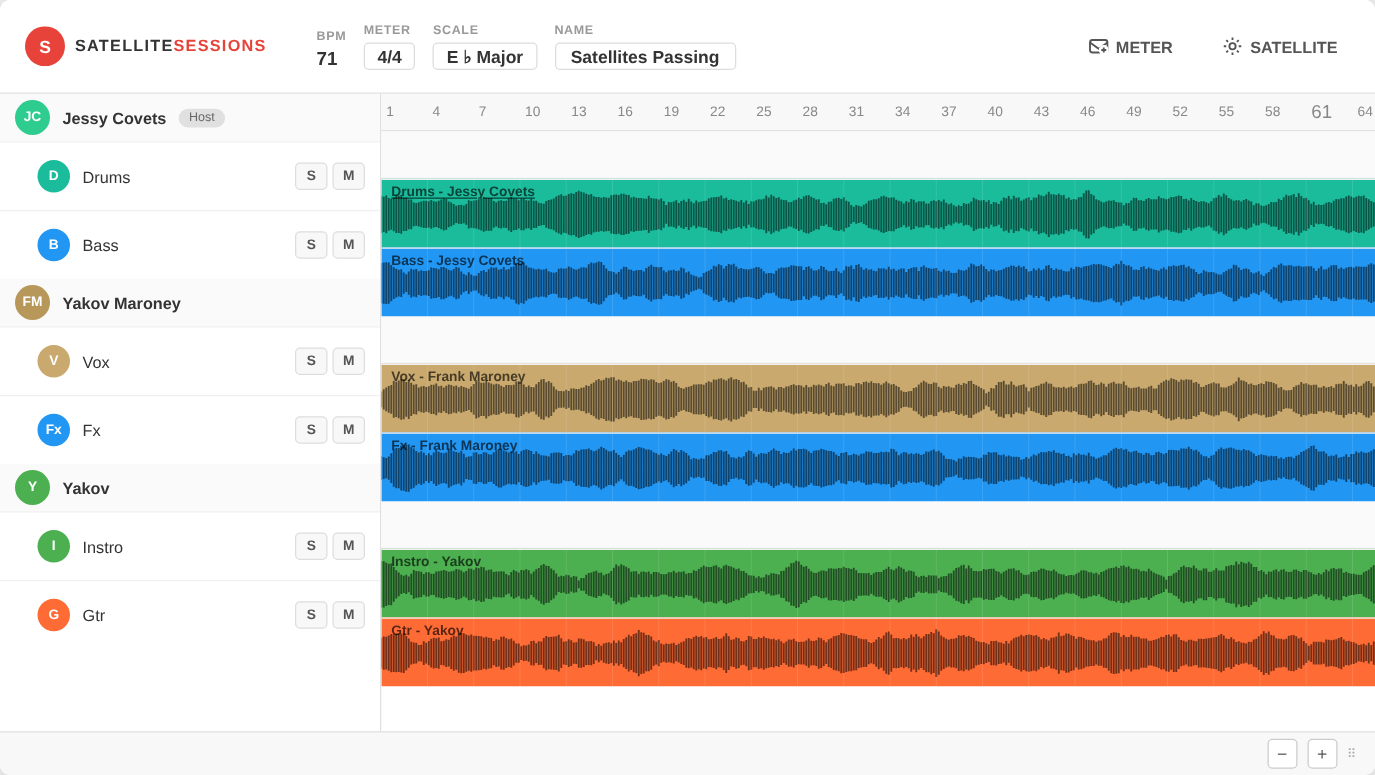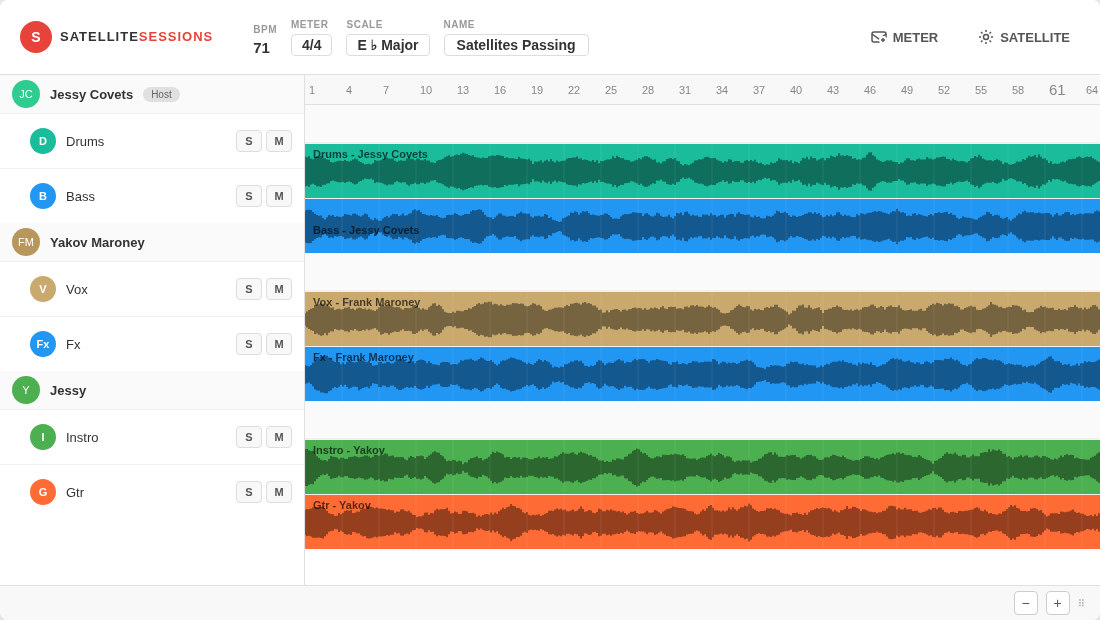--- a/index.html
+++ b/index.html
@@ -152,21 +152,21 @@
       background: #fafafa;
     }
     .user-avatar {
       width: 28px;
       height: 28px;
       border-radius: 50%;
       display: flex;
       align-items: center;
       justify-content: center;
       font-size: 11px;
-      font-weight: 400;
+      font-weight: 700;
       color: #fff;
       flex-shrink: 0;
     }
     .user-name {
       font-size: 13px;
       font-weight: 600;
       color: #333;
     }
     .host-badge {
       font-size: 10px;
@@ -360,21 +360,21 @@
         <div class="track-row">
           <div class="track-avatar" style="background: rgb(33, 150, 243);">Fx</div>
           <span class="track-name">Fx</span>
           <div class="track-controls">
             <button class="track-btn">S</button>
             <button class="track-btn">M</button>
           </div>
         </div>
         <div class="user-header-row">
           <div class="user-avatar" style="background: rgb(76, 175, 80);">Y</div>
-          <span class="user-name">Jessy</span>
+          <span class="user-name">Yakov</span>
         </div>
         <div class="track-row">
           <div class="track-avatar" style="background: rgb(76, 175, 80);">I</div>
           <span class="track-name">Instro</span>
           <div class="track-controls">
             <button class="track-btn">S</button>
             <button class="track-btn">M</button>
           </div>
         </div>
         <div class="track-row">
@@ -412,21 +412,21 @@
             <span style="width: 37px; font-size: 11px; color: rgb(136, 136, 136); font-weight: 500; flex-shrink: 0;">55</span>
             <span style="width: 37px; font-size: 11px; color: rgb(136, 136, 136); font-weight: 500; flex-shrink: 0;">58</span>
             <span style="width: 37px; font-size: 15px; color: rgb(136, 136, 136); font-weight: 500; flex-shrink: 0;">61</span>
             <span style="width: 37px; font-size: 11px; color: rgb(136, 136, 136); font-weight: 500; flex-shrink: 0;">64</span>
           </div>
         </div>
 
       <div class="timeline-track-rows" id="timeline-tracks-el">
           <div class="tl-user-header"></div>
           <div class="tl-track-row" style="background: rgb(26, 188, 156);">
-            <span class="track-label" style="position: absolute; top: 4px; left: 8px; font-size: 11px; font-weight: 600; color: rgba(0, 0, 0, 0.65); z-index: 2; pointer-events: none;">Drums - Jessy Covets</span>
+            <span class="track-label" style="position: absolute; top: 4px; left: 8px; font-size: 11px; font-weight: 600; color: rgba(0, 0, 0, 0.65); z-index: 2; pointer-events: none; text-decoration: underline;">Drums - Jessy Covets</span>
             <svg width="814" height="55" style="position: absolute; top: 0px; left: 0px;">
               <path d="M0,12.61082309958544 L0,42.38917690041456 M2,13.341932322839725 L2,41.658067677160275 M4,12.314240334143607 L4,42.685759665856395 M6,14.416491714980234 L6,40.58350828501977 M8,15.150051567301032 L8,39.849948432698966 M10,14.07723726468196 L10,40.92276273531804 M12,12.564871741219427 L12,42.43512825878057 M14,12.699659243300811 L14,42.300340756699185 M16,12.009366163315903 L16,42.9906338366841 M18,14.27781466635126 L18,40.72218533364874 M20,14.27781466635126 L20,40.72218533364874 M22,15.564376777630054 L22,39.43562322236995 M24,15.64786878789925 L24,39.35213121210075 M26,17.90051547827577 L26,37.09948452172423 M28,18.48908429312698 L28,36.51091570687302 M30,17.85253925913605 L30,37.14746074086395 M32,17.230082198244403 L32,37.7699178017556 M34,16.67539965882657 L34,38.32460034117343 M36,16.645134607297233 L36,38.35486539270276 M38,16.995963749674406 L38,38.0040362503256 M40,15.945471720275012 L40,39.05452827972499 M42,16.914928530888517 L42,38.08507146911148 M44,17.440810683668516 L44,37.559189316331484 M46,16.645248717412777 L46,38.35475128258722 M48,15.577960922134833 L48,39.422039077865165 M50,14.503796673563661 L50,40.49620332643634 M52,15.258360040816763 L52,39.74163995918324 M54,17.14265708343753 L54,37.85734291656247 M56,18.009283044533973 L56,36.99071695546603 M58,19.14690156724132 L58,35.853098432758685 M60,20.546541562088557 L60,34.45345843791144 M62,20.022707941754287 L62,34.977292058245716 M64,19.794595480073717 L64,35.20540451992628 M66,20.47083360211178 L66,34.52916639788822 M68,19.292087286790387 L68,35.70791271320961 M70,16.106688739058256 L70,38.89331126094174 M72,16.815913370917265 L72,38.184086629082735 M74,16.44598362545356 L74,38.554016374546435 M76,16.20798759115713 L76,38.792012408842865 M78,15.430521136316525 L78,39.56947886368347 M80,14.508650312900693 L80,40.49134968709931 M82,13.619518492747915 L82,41.380481507252085 M84,14.476923276664904 L84,40.523076723335095 M86,14.388826123961705 L86,40.61117387603829 M88,14.475756975251059 L88,40.52424302474894 M90,16.859556964577536 L90,38.140443035422464 M92,17.87243609971756 L92,37.12756390028244 M94,16.657319645961188 L94,38.34268035403881 M96,16.228316026887732 L96,38.77168397311227 M98,16.765158325457215 L98,38.234841674542785 M100,16.691976646051003 L100,38.308023353949 M102,14.528519953070527 L102,40.47148004692947 M104,13.326026669795965 L104,41.673973330204035 M106,14.71472363376867 L106,40.28527636623133 M108,15.099570683143666 L108,39.90042931685633 M110,16.134282449857068 L110,38.86571755014293 M112,14.80879863481841 L112,40.19120136518159 M114,14.719227967352559 L114,40.28077203264744 M116,16.1754276598048 L116,38.8245723401952 M118,16.32508522781928 L118,38.67491477218072 M120,15.016997957822301 L120,39.9830020421777 M122,16.554413190041032 L122,38.44558680995897 M124,16.571797675070705 L124,38.428202324929295 M126,18.267449238100493 L126,36.7325507618995 M128,18.61331567107677 L128,36.38668432892323 M130,18.937531470872017 L130,36.06246852912798 M132,16.812988576086468 L132,38.18701142391353 M134,15.909011884005842 L134,39.09098811599416 M136,15.677405290812581 L136,39.32259470918742 M138,14.855817179261797 L138,40.1441828207382 M140,13.190470804488063 L140,41.809529195511935 M142,12.159503106763474 L142,42.840496893236526 M144,11.367133347286643 L144,43.63286665271336 M146,12.807832976725178 L146,42.19216702327482 M148,12.35796581358402 L148,42.642034186415984 M150,11.289841191511496 L150,43.7101588084885 M152,10.510842739174539 L152,44.489157260825465 M154,10.969411321742257 L154,44.03058867825774 M156,9.696274990494427 L156,45.30372500950557 M158,8.659283818198599 L158,46.3407161818014 M160,9.428619995896184 L160,45.571380004103816 M162,9.943789622001571 L162,45.056210377998426 M164,11.022625887489028 L164,43.97737411251097 M166,11.814161151038855 L166,43.18583884896115 M168,11.191271808791338 L168,43.80872819120866 M170,12.951965807826118 L170,42.04803419217388 M172,13.558598242946573 L172,41.44140175705343 M174,13.698146305209525 L174,41.30185369479047 M176,14.222144748052818 L176,40.77785525194718 M178,13.515729683937309 L178,41.48427031606269 M180,13.981406593441495 L180,41.01859340655851 M182,14.124732856035802 L182,40.875267143964194 M184,12.271922102843392 L184,42.72807789715661 M186,11.810825426287007 L186,43.18917457371299 M188,11.508316255209776 L188,43.49168374479022 M190,11.930446158313362 L190,43.06955384168664 M192,11.064388917258498 L192,43.9356110827415 M194,11.064129141207552 L194,43.93587085879245 M196,11.73182660489685 L196,43.26817339510315 M198,11.923743843182994 L198,43.07625615681701 M200,14.0361562824859 L200,40.9638437175141 M202,13.350868277100584 L202,41.64913172289941 M204,14.262541298499656 L204,40.737458701500344 M206,14.369560842188971 L206,40.630439157811026 M208,14.36119310810724 L208,40.638806891892756 M210,14.844338245819936 L210,40.155661754180066 M212,15.075930792839383 L212,39.92406920716061 M214,12.660168587350592 L214,42.33983141264941 M216,14.475760504459707 L216,40.52423949554029 M218,14.809604241197304 L218,40.190395758802694 M220,14.98393943740313 L220,40.01606056259687 M222,15.562050660898658 L222,39.437949339101344 M224,14.788972643465895 L224,40.2110273565341 M226,16.745162130668298 L226,38.2548378693317 M228,19.98462478128303 L228,35.01537521871697 M230,17.503842755067055 L230,37.496157244932945 M232,17.70903788999798 L232,37.29096211000202 M234,17.235647914576926 L234,37.76435208542307 M236,16.215565074524875 L236,38.784434925475125 M238,18.3980513377543 L238,36.601948662245704 M240,16.773078897289786 L240,38.226921102710214 M242,15.873923551556238 L242,39.12607644844376 M244,17.39928045699722 L244,37.60071954300278 M246,14.925147715938545 L246,40.07485228406146 M248,17.173434370786552 L248,37.82656562921345 M250,18.516723920844534 L250,36.483276079155466 M252,16.483085011527262 L252,38.516914988472735 M254,17.749770397095823 L254,37.25022960290418 M256,17.169264425247007 L256,37.83073557475299 M258,16.75241203623647 L258,38.24758796376353 M260,16.529755830705174 L260,38.47024416929483 M262,14.85218728370184 L262,40.14781271629816 M264,13.99570812935109 L264,41.00429187064891 M266,13.888787240296253 L266,41.11121275970375 M268,13.610260386012357 L268,41.38973961398764 M270,13.412527139128573 L270,41.58747286087143 M272,12.40840597392056 L272,42.59159402607944 M274,14.769134396533612 L274,40.230865603466384 M276,14.17444091056477 L276,40.82555908943523 M278,15.92638953518504 L278,39.07361046481496 M280,15.443170230235378 L280,39.55682976976462 M282,15.972643310408989 L282,39.02735668959101 M284,16.651214091553236 L284,38.348785908446764 M286,17.394720951730953 L286,37.60527904826905 M288,15.936584402122072 L288,39.06341559787793 M290,18.054054642719095 L290,36.945945357280905 M292,16.350441909959045 L292,38.649558090040955 M294,19.205469680731795 L294,35.794530319268205 M296,16.947365860326066 L296,38.052634139673934 M298,17.25800872590147 L298,37.74199127409853 M300,16.216567372438096 L300,38.78343262756191 M302,15.405240224569127 L302,39.59475977543087 M304,15.584748058333503 L304,39.4152519416665 M306,15.075960849462733 L306,39.92403915053727 M308,12.333026699882506 L308,42.66697330011749 M310,13.940188274605111 L310,41.05981172539489 M312,11.774016272540008 L312,43.22598372745999 M314,12.965975506921758 L314,42.03402449307824 M316,14.338694272059643 L316,40.66130572794036 M318,13.89784626577199 L318,41.10215373422801 M320,15.656065446227938 L320,39.34393455377206 M322,16.079589623976403 L322,38.9204103760236 M324,16.232820823127728 L324,38.767179176872276 M326,17.823100225725934 L326,37.17689977427406 M328,17.50223654335683 L328,37.49776345664317 M330,16.3814654611274 L330,38.618534538872595 M332,15.753394739395466 L332,39.24660526060453 M334,14.121261582970915 L334,40.87873841702908 M336,15.251125113847596 L336,39.74887488615241 M338,13.13013402665004 L338,41.86986597334996 M340,12.370109936923946 L340,42.629890063076054 M342,12.129596018495409 L342,42.870403981504595 M344,13.342474115576643 L344,41.65752588442336 M346,14.39940533783007 L346,40.60059466216993 M348,15.62743139778836 L348,39.37256860221164 M350,15.347264691403362 L350,39.65273530859664 M352,18.486586578581353 L352,36.51341342141865 M354,18.211916823949046 L354,36.788083176050954 M356,19.395836791326985 L356,35.604163208673015 M358,17.421934866339885 L358,37.57806513366012 M360,17.178153559319313 L360,37.82184644068069 M362,14.955322474957617 L362,40.04467752504238 M364,14.545486791497376 L364,40.454513208502625 M366,14.107046598693268 L366,40.892953401306734 M368,15.19728301711251 L368,39.80271698288749 M370,13.899801207084298 L370,41.100198792915705 M372,16.633323984052097 L372,38.3666760159479 M374,17.346882644522807 L374,37.65311735547719 M376,19.93306897158307 L376,35.06693102841693 M378,21.44240238650891 L378,33.55759761349109 M380,20.07286830090153 L380,34.927131699098474 M382,20.563839156877343 L382,34.43616084312266 M384,21.18483488261014 L384,33.81516511738986 M386,19.809255308161116 L386,35.19074469183888 M388,18.790057228546537 L388,36.20994277145346 M390,16.535553190017282 L390,38.46444680998272 M392,16.273122591213053 L392,38.72687740878695 M394,15.337892544900376 L394,39.66210745509962 M396,15.402559243020132 L396,39.597440756979864 M398,14.666793400410679 L398,40.33320659958932 M400,13.170766192478238 L400,41.82923380752176 M402,12.625919377310916 L402,42.374080622689085 M404,13.481114142337141 L404,41.51888585766286 M406,14.189895133964495 L406,40.8101048660355 M408,13.941137532540196 L408,41.058862467459804 M410,13.980437447312388 L410,41.01956255268761 M412,15.742486973249802 L412,39.257513026750196 M414,16.657536482225662 L414,38.342463517774334 M416,17.155395616231345 L416,37.844604383768655 M418,18.84451919301518 L418,36.15548080698482 M420,16.90836782729714 L420,38.09163217270286 M422,17.77138207930671 L422,37.22861792069329 M424,15.211730991223497 L424,39.7882690087765 M426,15.721764959508098 L426,39.2782350404919 M428,18.05939982239808 L428,36.94060017760192 M430,16.91595552990119 L430,38.08404447009881 M432,17.121073841562946 L432,37.878926158437054 M434,16.94141146236764 L434,38.05858853763236 M436,18.705465315558023 L436,36.29453468444198 M438,18.873334803923278 L438,36.12666519607672 M440,16.73981437796789 L440,38.26018562203211 M442,16.106854236205706 L442,38.893145763794294 M444,17.01125169912715 L444,37.98874830087285 M446,16.02508409604615 L446,38.97491590395385 M448,17.204678129535594 L448,37.795321870464406 M450,15.6771007014485 L450,39.3228992985515 M452,18.144920332939844 L452,36.85507966706015 M454,19.330357771709846 L454,35.66964222829016 M456,18.654095557787013 L456,36.345904442212984 M458,20.180590553562226 L458,34.819409446437774 M460,21.166758156643226 L460,33.833241843356774 M462,20.194434049059005 L462,34.805565950940995 M464,20.838205680802183 L464,34.16179431919782 M466,18.31328349092819 L466,36.686716509071815 M468,19.261366478113572 L468,35.73863352188643 M470,18.76179320283309 L470,36.23820679716691 M472,17.239516325423914 L472,37.760483674576086 M474,14.273963173444507 L474,40.72603682655549 M476,15.44484570271415 L476,39.55515429728585 M478,16.257853049673635 L478,38.742146950326365 M480,16.311735706787427 L480,38.68826429321257 M482,15.929199846977113 L482,39.07080015302289 M484,17.40360508155095 L484,37.59639491844905 M486,16.204684114763275 L486,38.795315885236725 M488,19.170237266742678 L488,35.829762733257326 M490,17.50062206511766 L490,37.49937793488234 M492,17.936314335450604 L492,37.063685664549396 M494,19.24146642098171 L494,35.75853357901829 M496,16.658986412547957 L496,38.34101358745204 M498,13.981091925693661 L498,41.01890807430634 M500,14.58997003525661 L500,40.41002996474339 M502,12.752009276038372 L502,42.24799072396163 M504,15.39897586491733 L504,39.60102413508267 M506,12.526360903285662 L506,42.47363909671434 M508,14.229803793026154 L508,40.77019620697385 M510,14.004840785229511 L510,40.99515921477049 M512,16.525803828474956 L512,38.474196171525044 M514,15.534384947318074 L514,39.465615052681926 M516,14.521611520383614 L516,40.478388479616385 M518,13.797594048330065 L518,41.20240595166993 M520,16.226760354123783 L520,38.77323964587622 M522,14.092014230276995 L522,40.907985769723005 M524,14.229965030751513 L524,40.770034969248485 M526,11.57178570656114 L526,43.428214293438856 M528,12.490360766081558 L528,42.50963923391844 M530,13.069524416150749 L530,41.93047558384925 M532,11.658217094043916 L532,43.34178290595608 M534,9.338434181055355 L534,45.661565818944645 M536,11.47318030490215 L536,43.52681969509785 M538,11.392311980768113 L538,43.60768801923189 M540,12.045114115734245 L540,42.95488588426576 M542,11.089994193303532 L542,43.91000580669647 M544,12.101480366963509 L544,42.89851963303649 M546,12.052871162511543 L546,42.94712883748846 M548,14.816102731338061 L548,40.18389726866194 M550,13.951929938796958 L550,41.04807006120304 M552,15.82088316930778 L552,39.17911683069222 M554,15.267603447219198 L554,39.7323965527808 M556,15.552694091813466 L556,39.447305908186536 M558,13.843491166422757 L558,41.15650883357724 M560,13.55905331326194 L560,41.44094668673806 M562,10.642377910287273 L562,44.35762208971273 M564,8.407199627897782 L564,46.59280037210222 M566,8.206142935916613 L566,46.79385706408338 M568,11.256121687229953 L568,43.74387831277005 M570,12.448122142481047 L570,42.55187785751895 M572,15.417409430295292 L572,39.582590569704706 M574,16.164183094394037 L574,38.83581690560597 M576,17.16855621685074 L576,37.83144378314926 M578,17.911252785543205 L578,37.088747214456795 M580,17.27411063361776 L580,37.72588936638224 M582,16.36523164467509 L582,38.63476835532491 M584,16.611504292701987 L584,38.38849570729801 M586,16.178893402726132 L586,38.82110659727387 M588,17.569391444175295 L588,37.430608555824705 M590,17.96415286613459 L590,37.03584713386541 M592,18.005600952860604 L592,36.994399047139396 M594,20.107742965956625 L594,34.892257034043375 M596,18.52265276086346 L596,36.47734723913654 M598,18.46392007483427 L598,36.53607992516573 M600,16.43973010558662 L600,38.56026989441338 M602,14.131952639478714 L602,40.86804736052129 M604,14.488930904415318 L604,40.51106909558468 M606,16.235236162452715 L606,38.764763837547285 M608,16.235236162452715 L608,38.764763837547285 M610,16.861844707974996 L610,38.138155292025004 M612,15.236551623924697 L612,39.7634483760753 M614,14.409309831272116 L614,40.59069016872788 M616,15.479001110576059 L616,39.52099888942394 M618,15.498127086664713 L618,39.50187291333529 M620,15.377754352820315 L620,39.62224564717968 M622,12.98635611430025 L622,42.01364388569975 M624,14.44061162870192 L624,40.559388371298084 M626,14.743014610079818 L626,40.25698538992018 M628,15.49404688961 L628,39.505953110389996 M630,14.78455508654977 L630,40.21544491345023 M632,13.584198358488315 L632,41.415801641511685 M634,13.516172786396702 L634,41.4838272136033 M636,12.96509907179298 L636,42.03490092820702 M638,12.490511883995948 L638,42.50948811600405 M640,12.823356524284915 L640,42.17664347571508 M642,15.119533090514157 L642,39.88046690948585 M644,15.060403075199668 L644,39.939596924800334 M646,16.38597035905951 L646,38.61402964094049 M648,14.41148057707653 L648,40.58851942292347 M650,15.950747721883575 L650,39.04925227811643 M652,16.838440043792495 L652,38.161559956207505 M654,17.57463822872619 L654,37.42536177127381 M656,16.929558239273756 L656,38.07044176072624 M658,17.088936359870132 L658,37.91106364012987 M660,17.812203132249266 L660,37.187796867750734 M662,18.507645770920824 L662,36.492354229079176 M664,17.02265388746442 L664,37.977346112535585 M666,14.592911631406098 L666,40.407088368593904 M668,13.976385329395491 L668,41.02361467060451 M670,12.033770056748642 L670,42.966229943251356 M672,13.204963287070353 L672,41.795036712929644 M674,10.8304963448422 L674,44.1695036551578 M676,12.172975687832663 L676,42.82702431216734 M678,14.457989471306158 L678,40.542010528693844 M680,15.453611550775332 L680,39.546388449224665 M682,16.50933983900602 L682,38.49066016099398 M684,16.28075501942958 L684,38.71924498057042 M686,16.276895277033766 L686,38.723104722966234 M688,17.210613953480973 L688,37.78938604651903 M690,15.9330225135709 L690,39.066977486429096 M692,15.184858478366065 L692,39.81514152163393 M694,16.30159195862149 L694,38.698408041378514 M696,17.240238467437003 L696,37.759761532563 M698,20.293352355229384 L698,34.70664764477061 M700,18.603896999534662 L700,36.39610300046534 M702,18.857185421390135 L702,36.142814578609865 M704,20.338904815234454 L704,34.66109518476554 M706,20.740940713873684 L706,34.259059286126316 M708,20.11639593976233 L708,34.88360406023767 M710,19.226510281705682 L710,35.773489718294314 M712,17.542772616003617 L712,37.45722738399638 M714,17.83062929536397 L714,37.16937070463603 M716,17.612587163350817 L716,37.38741283664918 M718,15.03288246938128 L718,39.96711753061872 M720,15.98219351424654 L720,39.01780648575346 M722,13.742211984438741 L722,41.25778801556126 M724,11.772891050595797 L724,43.227108949404204 M726,12.631963632012111 L726,42.36803636798789 M728,12.277355540486967 L728,42.722644459513035 M730,11.101089937431393 L730,43.8989100625686 M732,13.598619723111803 L732,41.4013802768882 M734,10.53154913571267 L734,44.468450864287334 M736,12.8555295003541 L736,42.1444704996459 M738,14.69965505170561 L738,40.30034494829439 M740,14.282303725717723 L740,40.717696274282275 M742,16.13800405591081 L742,38.86199594408919 M744,19.012730924260907 L744,35.98726907573909 M746,17.33184881841541 L746,37.66815118158459 M748,20.11669634263187 L748,34.88330365736813 M750,19.583720618823545 L750,35.41627938117645 M752,20.024397977778182 L752,34.97560202222182 M754,19.576569731276948 L754,35.42343026872305 M756,18.264735820676705 L756,36.735264179323295 M758,17.57044237858726 L758,37.42955762141274 M760,18.199325960292324 L760,36.80067403970767 M762,16.571491286358146 L762,38.428508713641854 M764,15.204349011679394 L764,39.7956509883206 M766,15.352976345605843 L766,39.64702365439416 M768,14.694494095842536 L768,40.305505904157464 M770,14.670819165141713 L770,40.329180834858285 M772,13.299660694638987 L772,41.70033930536101 M774,12.461364255227865 L774,42.53863574477214 M776,13.295164057138981 L776,41.70483594286102 M778,14.124402727960703 L778,40.8755972720393 M780,13.336916597222725 L780,41.663083402777275 M782,12.699740868923193 L782,42.30025913107681 M784,13.05655431916724 L784,41.94344568083276 M786,12.393254933704247 L786,42.60674506629575 M788,14.341067070237477 L788,40.65893292976252 M790,15.41732500544321 L790,39.58267499455679 M792,16.736748744567564 L792,38.263251255432436 M794,17.89274622219213 L794,37.10725377780787 M796,17.879455526958296 L796,37.120544473041704 M798,18.756405146680933 L798,36.24359485331907 M800,20.821834111639525 L800,34.178165888360475 M802,19.611788493901507 L802,35.38821150609849 M804,16.564227945784957 L804,38.43577205421504 M806,14.263812813337317 L806,40.73618718666268 M808,12.613183848954858 L808,42.38681615104514 M810,13.928131280845994 L810,41.071868719154004 M812,12.426024416851817 L812,42.57397558314818 " stroke="rgba(0,0,0,0.55)" stroke-width="1.5" fill="none"></path>
               <line x1="0" x2="0" y1="0" y2="55" stroke="rgba(255,255,255,0.2)" stroke-width="0.5"></line>
               <line x1="37" x2="37" y1="0" y2="55" stroke="rgba(255,255,255,0.2)" stroke-width="0.5"></line>
               <line x1="74" x2="74" y1="0" y2="55" stroke="rgba(255,255,255,0.2)" stroke-width="0.5"></line>
               <line x1="111" x2="111" y1="0" y2="55" stroke="rgba(255,255,255,0.2)" stroke-width="0.5"></line>
               <line x1="148" x2="148" y1="0" y2="55" stroke="rgba(255,255,255,0.2)" stroke-width="0.5"></line>
               <line x1="185" x2="185" y1="0" y2="55" stroke="rgba(255,255,255,0.2)" stroke-width="0.5"></line>
               <line x1="222" x2="222" y1="0" y2="55" stroke="rgba(255,255,255,0.2)" stroke-width="0.5"></line>
               <line x1="259" x2="259" y1="0" y2="55" stroke="rgba(255,255,255,0.2)" stroke-width="0.5"></line>
@@ -440,21 +440,21 @@
               <line x1="555" x2="555" y1="0" y2="55" stroke="rgba(255,255,255,0.2)" stroke-width="0.5"></line>
               <line x1="592" x2="592" y1="0" y2="55" stroke="rgba(255,255,255,0.2)" stroke-width="0.5"></line>
               <line x1="629" x2="629" y1="0" y2="55" stroke="rgba(255,255,255,0.2)" stroke-width="0.5"></line>
               <line x1="666" x2="666" y1="0" y2="55" stroke="rgba(255,255,255,0.2)" stroke-width="0.5"></line>
               <line x1="703" x2="703" y1="0" y2="55" stroke="rgba(255,255,255,0.2)" stroke-width="0.5"></line>
               <line x1="740" x2="740" y1="0" y2="55" stroke="rgba(255,255,255,0.2)" stroke-width="0.5"></line>
               <line x1="777" x2="777" y1="0" y2="55" stroke="rgba(255,255,255,0.2)" stroke-width="0.5"></line>
             </svg>
           </div>
           <div class="tl-track-row" style="background: rgb(33, 150, 243);">
-            <span class="track-label" style="position: absolute; top: 4px; left: 8px; font-size: 11px; font-weight: 600; color: rgba(0, 0, 0, 0.65); z-index: 2; pointer-events: none; margin-top: 21px;">Bass - Jessy Covets</span>
+            <span class="track-label" style="position: absolute; top: 4px; left: 8px; font-size: 11px; font-weight: 600; color: rgba(0, 0, 0, 0.65); z-index: 2; pointer-events: none;">Bass - Jessy Covets</span>
             <svg width="814" height="55" style="position: absolute; top: 0px; left: 0px;">
               <path d="M0,11.382688110259519 L0,43.61731188974048 M2,11.04330886982924 L2,43.95669113017076 M4,10.82528243052663 L4,44.17471756947337 M6,10.97917907322006 L6,44.02082092677994 M8,13.077085512159377 L8,41.92291448784062 M10,14.720119360835717 L10,40.27988063916428 M12,16.065022011951246 L12,38.93497798804876 M14,16.721277442130425 L14,38.27872255786957 M16,16.43379924345018 L16,38.56620075654982 M18,18.90449206716253 L18,36.09550793283747 M20,20.37677494597779 L20,34.623225054022214 M22,18.177921476028708 L22,36.82207852397129 M24,16.03527807980167 L24,38.96472192019833 M26,16.7089488083451 L26,38.2910511916549 M28,16.11492909474446 L28,38.88507090525554 M30,17.951378209661414 L30,37.048621790338586 M32,17.151576847001344 L32,37.848423152998656 M34,17.840356978274567 L34,37.15964302172543 M36,17.88537933708693 L36,37.11462066291307 M38,17.22716403810075 L38,37.77283596189925 M40,15.092071864836932 L40,39.90792813516307 M42,15.442099038692612 L42,39.55790096130739 M44,15.63781122641487 L44,39.36218877358513 M46,16.437612589074938 L46,38.56238741092506 M48,14.674651590660632 L48,40.32534840933937 M50,14.579310370423071 L50,40.42068962957693 M52,15.591874252206285 L52,39.40812574779372 M54,16.70109274651648 L54,38.29890725348352 M56,17.47204739986767 L56,37.52795260013233 M58,16.1946894344113 L58,38.8053105655887 M60,14.599981533420003 L60,40.40001846657999 M62,15.219317997224868 L62,39.78068200277513 M64,18.278436793157397 L64,36.7215632068426 M66,20.151037479681204 L66,34.84896252031879 M68,21.176911158634827 L68,33.82308884136517 M70,18.896077908873977 L70,36.10392209112602 M72,20.50333223993236 L72,34.496667760067645 M74,21.6609714424812 L74,33.3390285575188 M76,21.62557397375612 L76,33.37442602624388 M78,19.479156913009742 L78,35.520843086990254 M80,17.890534669712444 L80,37.109465330287556 M82,17.01133396257245 L82,37.98866603742755 M84,18.620518452083545 L84,36.379481547916455 M86,16.432298265564725 L86,38.567701734435275 M88,14.798609643512346 L88,40.20139035648765 M90,15.174192480716963 L90,39.82580751928304 M92,15.053287796306055 L92,39.94671220369395 M94,16.885839839850114 L94,38.114160160149886 M96,16.229159696209045 L96,38.770840303790955 M98,14.570462903617987 L98,40.42953709638201 M100,16.792418102347852 L100,38.20758189765215 M102,16.268722808295564 L102,38.731277191704436 M104,14.645307662509886 L104,40.354692337490114 M106,14.193255058546377 L106,40.80674494145362 M108,11.130493641079717 L108,43.86950635892028 M110,10.315236322189502 L110,44.684763677810494 M112,11.698255114536323 L112,43.30174488546368 M114,10.981621645785843 L114,44.01837835421416 M116,13.300184630210154 L116,41.699815369789846 M118,15.065220652529192 L118,39.93477934747081 M120,15.149587199309678 L120,39.85041280069032 M122,16.090120009999154 L122,38.909879990000846 M124,16.6807541142173 L124,38.3192458857827 M126,16.055706069684653 L126,38.94429393031535 M128,16.745336887816414 L128,38.254663112183586 M130,16.62547752950934 L130,38.37452247049066 M132,16.012852183729077 L132,38.98714781627092 M134,17.9522618631322 L134,37.0477381368678 M136,18.848118727109956 L136,36.151881272890044 M138,19.27999839133317 L138,35.720001608666834 M140,18.706493589044065 L140,36.293506410955935 M142,15.911399866433674 L142,39.088600133566324 M144,15.676712194598581 L144,39.32328780540142 M146,16.036984692968257 L146,38.96301530703174 M148,15.545765287719147 L148,39.45423471228085 M150,14.136861954581457 L150,40.863138045418545 M152,14.959674112406217 L152,40.04032588759378 M154,16.29492991387926 L154,38.70507008612074 M156,16.74307362790823 L156,38.25692637209177 M158,16.087065458850184 L158,38.912934541149816 M160,15.018289779034445 L160,39.98171022096555 M162,14.894544403310261 L162,40.10545559668974 M164,15.12306506384169 L164,39.87693493615831 M166,12.404019005225042 L166,42.59598099477496 M168,10.978639621199456 L168,44.021360378800544 M170,11.502853982733297 L170,43.4971460172667 M172,10.984211506201934 L172,44.01578849379807 M174,10.259021286580353 L174,44.74097871341965 M176,10.651843861312972 L176,44.34815613868703 M178,13.058598276718657 L178,41.941401723281345 M180,15.864608346381566 L180,39.135391653618434 M182,17.774726521049928 L182,37.22527347895007 M184,18.014390391927968 L184,36.98560960807203 M186,18.590399351086827 L186,36.40960064891317 M188,20.04577715868431 L188,34.95422284131569 M190,18.504690040896875 L190,36.495309959103125 M192,16.48842374255079 L192,38.51157625744921 M194,14.486739551928135 L194,40.51326044807186 M196,14.610119131519154 L196,40.389880868480844 M198,16.589623089662798 L198,38.410376910337206 M200,16.85987312073517 L200,38.14012687926483 M202,17.79273912486551 L202,37.207260875134494 M204,17.292188357824436 L204,37.707811642175564 M206,17.098301877235663 L206,37.90169812276434 M208,17.061417849643952 L208,37.93858215035605 M210,18.124331016145725 L210,36.875668983854275 M212,15.366156514647987 L212,39.63384348535202 M214,14.152888928188151 L214,40.84711107181185 M216,12.7097213633431 L216,42.2902786366569 M218,14.362264101190156 L218,40.637735898809844 M220,14.562338522428728 L220,40.43766147757127 M222,14.866844543535858 L222,40.13315545646414 M224,14.659726770365815 L224,40.340273229634185 M226,17.41790127186355 L226,37.58209872813645 M228,18.831287707523742 L228,36.16871229247626 M230,17.316128654124842 L230,37.68387134587516 M232,17.193357055780726 L232,37.80664294421928 M234,16.798670895362427 L234,38.20132910463757 M236,17.817653589368852 L236,37.18234641063115 M238,17.414571146821736 L238,37.585428853178264 M240,14.996824567854064 L240,40.00317543214594 M242,15.755534034276872 L242,39.24446596572313 M244,19.033753877237448 L244,35.966246122762556 M246,18.281657723150204 L246,36.718342276849796 M248,20.686422241264786 L248,34.313577758735214 M250,21.30380884914448 L250,33.69619115085552 M252,21.91400906486164 L252,33.085990935138355 M254,22.9177966690065 L254,32.0822033309935 M256,22.45186124885764 L256,32.54813875114236 M258,19.321473514559756 L258,35.678526485440244 M260,18.45704128371682 L260,36.54295871628318 M262,17.500120207911852 L262,37.49987979208815 M264,16.487982890527626 L264,38.512017109472374 M266,13.52462620526527 L266,41.47537379473473 M268,14.106423710680598 L268,40.8935762893194 M270,12.38461397144851 L270,42.61538602855149 M272,13.24337169033088 L272,41.75662830966912 M274,15.863632978274268 L274,39.13636702172573 M276,13.711502885362151 L276,41.28849711463785 M278,12.226575262564701 L278,42.7734247374353 M280,12.861528110774591 L280,42.13847188922541 M282,12.036662883832271 L282,42.96333711616773 M284,14.224408043213218 L284,40.77559195678678 M286,16.03169319296628 L286,38.96830680703372 M288,15.416314059245275 L288,39.58368594075473 M290,16.106852740135775 L290,38.89314725986422 M292,16.432965809857897 L292,38.5670341901421 M294,16.64736149730765 L294,38.35263850269235 M296,15.98607355832696 L296,39.013926441673036 M298,15.628967806111584 L298,39.37103219388842 M300,14.594471162373377 L300,40.40552883762662 M302,14.783239462661781 L302,40.21676053733822 M304,15.909632430207898 L304,39.0903675697921 M306,17.94921488144051 L306,37.05078511855949 M308,19.713776685546833 L308,35.28622331445317 M310,19.378644332344592 L310,35.62135566765541 M312,19.484274544516644 L312,35.515725455483356 M314,19.970292142751763 L314,35.02970785724824 M316,17.555663239157283 L316,37.44433676084272 M318,15.737986289169836 L318,39.26201371083016 M320,14.942084310147065 L320,40.05791568985293 M322,15.291530655643463 L322,39.70846934435654 M324,14.972619711908989 L324,40.02738028809101 M326,14.519837970046757 L326,40.48016202995324 M328,13.133997353751345 L328,41.86600264624865 M330,13.496981037242763 L330,41.50301896275724 M332,13.84117534865553 L332,41.158824651344474 M334,13.948674854090399 L334,41.0513251459096 M336,13.948674854090399 L336,41.0513251459096 M338,16.921032786357593 L338,38.07896721364241 M340,14.693677708458548 L340,40.30632229154145 M342,14.05492959033779 L342,40.94507040966221 M344,15.701005050799646 L344,39.298994949200356 M346,17.31333522978882 L346,37.68666477021118 M348,17.41817803706266 L348,37.58182196293734 M350,16.41538644100598 L350,38.58461355899402 M352,13.759003801364884 L352,41.240996198635116 M354,14.617337733817196 L354,40.382662266182805 M356,16.834491701774745 L356,38.165508298225255 M358,18.092546466338774 L358,36.907453533661226 M360,17.77110048291166 L360,37.22889951708834 M362,17.609946755546666 L362,37.390053244453334 M364,15.63053842089351 L364,39.36946157910649 M366,18.28692106053461 L366,36.71307893946539 M368,19.389661553280153 L368,35.61033844671985 M370,17.150778598410056 L370,37.84922140158994 M372,13.950791653129455 L372,41.04920834687054 M374,14.395597267766854 L374,40.60440273223315 M376,13.461129197853415 L376,41.53887080214658 M378,16.21170439876589 L378,38.78829560123411 M380,13.01165461854815 L380,41.98834538145185 M382,12.433385057076604 L382,42.566614942923394 M384,14.863229312353322 L384,40.136770687646674 M386,16.728444959971625 L386,38.271555040028375 M388,15.660716804247517 L388,39.339283195752486 M390,16.809866790116534 L390,38.19013320988347 M392,16.47536434645058 L392,38.524635653549424 M394,17.652593767156297 L394,37.3474062328437 M396,18.096494858225523 L396,36.903505141774474 M398,15.559934826332261 L398,39.44006517366774 M400,15.759545031296915 L400,39.240454968703084 M402,15.507315031237873 L402,39.49268496876213 M404,16.685257055768304 L404,38.314742944231696 M406,14.350127591861309 L406,40.64987240813869 M408,16.37294795137333 L408,38.627052048626666 M410,16.050839460656306 L410,38.949160539343694 M412,17.629739255099167 L412,37.37026074490083 M414,16.66661519907702 L414,38.33338480092298 M416,15.740495343206431 L416,39.25950465679357 M418,15.740495343206431 L418,39.25950465679357 M420,18.641751980576743 L420,36.35824801942326 M422,16.206047912415727 L422,38.79395208758427 M424,15.41603460221459 L424,39.583965397785406 M426,14.725463941070592 L426,40.27453605892941 M428,14.881705145380591 L428,40.11829485461941 M430,17.84367726630484 L430,37.15632273369516 M432,14.587112734675001 L432,40.412887265325 M434,13.321732924860376 L434,41.67826707513962 M436,15.026079243005206 L436,39.973920756994794 M438,15.366343030092851 L438,39.63365696990715 M440,16.08927036812279 L440,38.91072963187721 M442,15.787753052328124 L442,39.21224694767187 M444,15.463511072090714 L444,39.53648892790929 M446,17.652910629140028 L446,37.347089370859976 M448,18.449759629809442 L448,36.55024037019056 M450,16.603718638394362 L450,38.39628136160564 M452,18.00891317665186 L452,36.99108682334814 M454,17.590018791317213 L454,37.40998120868279 M456,19.19914627071517 L456,35.80085372928483 M458,19.47331038653961 L458,35.52668961346039 M460,19.28381109897868 L460,35.71618890102132 M462,16.696542894496844 L462,38.303457105503156 M464,17.1609090403862 L464,37.8390909596138 M466,17.632478920968296 L466,37.367521079031704 M468,16.84217839660606 L468,38.15782160339394 M470,14.790742061163604 L470,40.209257938836394 M472,11.868141887574025 L472,43.131858112425974 M474,12.529616066156798 L474,42.4703839338432 M476,14.050750915300542 L476,40.94924908469946 M478,13.820646673344292 L478,41.17935332665571 M480,12.644630265123222 L480,42.355369734876774 M482,14.007356962091004 L482,40.992643037909 M484,16.162099132135864 L484,38.837900867864136 M486,18.01471511953454 L486,36.98528488046546 M488,16.568993336537154 L488,38.431006663462846 M490,16.804424192444785 L490,38.195575807555215 M492,18.064048318656305 L492,36.935951681343695 M494,17.19795666330313 L494,37.80204333669687 M496,16.98566558043737 L496,38.01433441956263 M498,15.956755011698275 L498,39.04324498830172 M500,15.021294745704726 L500,39.97870525429528 M502,14.593832947851189 L502,40.40616705214881 M504,13.316355018534383 L504,41.68364498146562 M506,13.509411195943862 L506,41.49058880405614 M508,14.628753174957863 L508,40.371246825042135 M510,13.33593765238272 L510,41.66406234761728 M512,14.895976167325921 L512,40.10402383267408 M514,13.97850599375086 L514,41.02149400624914 M516,16.15247724911788 L516,38.84752275088212 M518,18.298331647577108 L518,36.70166835242289 M520,17.804381078341333 L520,37.195618921658664 M522,15.876172474518391 L522,39.12382752548161 M524,17.236355661880374 L524,37.763644338119626 M526,15.55280606717635 L526,39.44719393282365 M528,17.26171380092962 L528,37.73828619907038 M530,16.335148597713093 L530,38.66485140228691 M532,13.604909419106532 L532,41.395090580893466 M534,13.094340295586084 L534,41.905659704413914 M536,15.381353150526643 L536,39.61864684947336 M538,16.92734571911665 L538,38.07265428088335 M540,15.73602120139244 L540,39.26397879860756 M542,16.722189435183378 L542,38.27781056481662 M544,16.544015250057583 L544,38.45598474994242 M546,17.872873500071336 L546,37.127126499928664 M548,18.29381978205494 L548,36.70618021794506 M550,17.90367540230428 L550,37.09632459769572 M552,15.212756024240827 L552,39.787243975759175 M554,16.4641283320878 L554,38.535871667912204 M556,14.311505202060316 L556,40.68849479793968 M558,14.65397331765779 L558,40.34602668234221 M560,15.179669763918094 L560,39.82033023608191 M562,14.128106026308103 L562,40.8718939736919 M564,13.855311155268897 L564,41.14468884473111 M566,13.686986053422656 L566,41.31301394657734 M568,12.775472104746592 L568,42.22452789525341 M570,12.234691054249009 L570,42.76530894575099 M572,12.656821148074156 L572,42.34317885192584 M574,12.108224709543451 L574,42.89177529045655 M576,12.550163425849457 L576,42.449836574150545 M578,13.448894260489192 L578,41.55110573951081 M580,13.748217517035664 L580,41.25178248296434 M582,14.577418818938213 L582,40.42258118106179 M584,15.37414679583558 L584,39.62585320416442 M586,13.509583114232836 L586,41.49041688576716 M588,12.07675735399783 L588,42.923242646002166 M590,12.493043192111863 L590,42.50695680788814 M592,9.677568616686223 L592,45.32243138331378 M594,12.237489840049445 L594,42.76251015995055 M596,13.49501068891143 L596,41.50498931108857 M598,13.17118961239461 L598,41.82881038760539 M600,14.322497381333376 L600,40.67750261866662 M602,16.88614399383753 L602,38.11385600616247 M604,16.548543200285636 L604,38.451456799714364 M606,17.016358501792237 L606,37.98364149820776 M608,14.690141318676295 L608,40.3098586813237 M610,14.078693928647748 L610,40.92130607135225 M612,16.183472202917304 L612,38.8165277970827 M614,15.025349310172771 L614,39.97465068982723 M616,15.749666218200087 L616,39.25033378179991 M618,16.531619968310906 L618,38.468380031689094 M620,17.025791560383865 L620,37.974208439616135 M622,17.566323852127095 L622,37.4336761478729 M624,16.007599695665604 L624,38.992400304334396 M626,14.967384003356289 L626,40.03261599664371 M628,16.51397455273954 L628,38.48602544726046 M630,13.987102221561518 L630,41.012897778438486 M632,14.068698565840885 L632,40.93130143415912 M634,13.295057122531263 L634,41.70494287746874 M636,14.057646284342328 L636,40.942353715657674 M638,13.639057166058615 L638,41.36094283394139 M640,13.087108195829531 L640,41.91289180417047 M642,12.727651533939927 L642,42.27234846606007 M644,14.913373338387665 L644,40.086626661612335 M646,14.070503202150363 L646,40.92949679784964 M648,15.871595169537338 L648,39.128404830462664 M650,16.33505482211128 L650,38.66494517788872 M652,18.655932991169777 L652,36.34406700883022 M654,20.10367133417585 L654,34.89632866582415 M656,19.339931012992068 L656,35.66006898700793 M658,17.196394280110574 L658,37.803605719889426 M660,18.145496882648555 L660,36.85450311735144 M662,18.868904298107616 L662,36.131095701892384 M664,18.668269504100415 L664,36.331730495899585 M666,18.894995277789587 L666,36.10500472221041 M668,19.747075365210335 L668,35.252924634789665 M670,20.569927114954734 L670,34.43007288504527 M672,20.664065796682294 L672,34.335934203317706 M674,18.853231879943138 L674,36.14676812005686 M676,17.67153057176788 L676,37.32846942823212 M678,16.444855272236545 L678,38.555144727763455 M680,15.8138068429476 L680,39.1861931570524 M682,12.864999811399692 L682,42.13500018860031 M684,13.126287398706324 L684,41.873712601293676 M686,14.990304845948442 L686,40.009695154051556 M688,16.988095985905687 L688,38.01190401409431 M690,16.070273358890116 L690,38.92972664110988 M692,15.719538828475692 L692,39.28046117152431 M694,16.468293826936545 L694,38.531706173063455 M696,18.73895955563632 L696,36.26104044436368 M698,19.737349045646226 L698,35.262650954353774 M700,18.971713596244875 L700,36.028286403755125 M702,18.054166965210847 L702,36.94583303478915 M704,20.58449089230409 L704,34.41550910769591 M706,21.792046679175336 L706,33.207953320824664 M708,19.87343483713635 L708,35.12656516286365 M710,18.640665602360876 L710,36.359334397639124 M712,16.44628034763151 L712,38.553719652368486 M714,14.576395371958242 L714,40.42360462804176 M716,15.216558927000431 L716,39.783441072999565 M718,12.836062906504624 L718,42.16393709349538 M720,11.853249572798632 L720,43.14675042720137 M722,13.417914932491437 L722,41.582085067508565 M724,13.596579776966284 L724,41.40342022303372 M726,13.196760023757065 L726,41.803239976242935 M728,13.15077582642155 L728,41.84922417357845 M730,14.276389039896056 L730,40.72361096010394 M732,14.089902152456318 L732,40.91009784754368 M734,13.50365880400726 L734,41.49634119599274 M736,14.229349041700413 L736,40.77065095829958 M738,14.39758258938201 L738,40.60241741061799 M740,13.986329244436575 L740,41.013670755563425 M742,14.083921896719088 L742,40.91607810328091 M744,14.08392189671909 L744,40.91607810328091 M746,15.549223012674885 L746,39.45077698732511 M748,17.817262880701065 L748,37.182737119298935 M750,15.585527112206865 L750,39.41447288779314 M752,14.052149188063337 L752,40.94785081193666 M754,16.592129881460316 L754,38.407870118539684 M756,16.454822104974177 L756,38.54517789502582 M758,15.023200028282004 L758,39.976799971717995 M760,13.484314153067041 L760,41.51568584693296 M762,12.90203979529288 L762,42.09796020470712 M764,13.176891424817505 L764,41.823108575182495 M766,15.942562237102468 L766,39.057437762897536 M768,15.007451879510926 L768,39.992548120489076 M770,16.22555850807374 L770,38.77444149192626 M772,15.232423517458107 L772,39.76757648254189 M774,14.64112534734846 L774,40.35887465265154 M776,14.411895601257923 L776,40.588104398742075 M778,15.197444521535392 L778,39.80255547846461 M780,14.156522074534546 L780,40.84347792546545 M782,14.292259976535432 L782,40.70774002346457 M784,14.352106821954942 L784,40.64789317804506 M786,14.422455537397589 L786,40.57754446260241 M788,14.475143302059932 L788,40.524856697940066 M790,12.576597472188334 L790,42.42340252781167 M792,11.508437666678104 L792,43.491562333321895 M794,12.594299004451774 L794,42.40570099554823 M796,13.859149119529478 L796,41.14085088047052 M798,15.828946522803 L798,39.171053477197 M800,17.542588928631176 L800,37.457411071368824 M802,18.38177166519528 L802,36.61822833480472 M804,19.02602580372251 L804,35.97397419627749 M806,20.645708161230598 L806,34.3542918387694 M808,19.916236615747422 L808,35.08376338425258 M810,18.493483938896908 L810,36.50651606110309 M812,16.359354923621133 L812,38.64064507637887 " stroke="rgba(0,0,0,0.55)" stroke-width="1.5" fill="none"></path>
               <line x1="0" x2="0" y1="0" y2="55" stroke="rgba(255,255,255,0.2)" stroke-width="0.5"></line>
               <line x1="37" x2="37" y1="0" y2="55" stroke="rgba(255,255,255,0.2)" stroke-width="0.5"></line>
               <line x1="74" x2="74" y1="0" y2="55" stroke="rgba(255,255,255,0.2)" stroke-width="0.5"></line>
               <line x1="111" x2="111" y1="0" y2="55" stroke="rgba(255,255,255,0.2)" stroke-width="0.5"></line>
               <line x1="148" x2="148" y1="0" y2="55" stroke="rgba(255,255,255,0.2)" stroke-width="0.5"></line>
               <line x1="185" x2="185" y1="0" y2="55" stroke="rgba(255,255,255,0.2)" stroke-width="0.5"></line>
               <line x1="222" x2="222" y1="0" y2="55" stroke="rgba(255,255,255,0.2)" stroke-width="0.5"></line>
               <line x1="259" x2="259" y1="0" y2="55" stroke="rgba(255,255,255,0.2)" stroke-width="0.5"></line>

